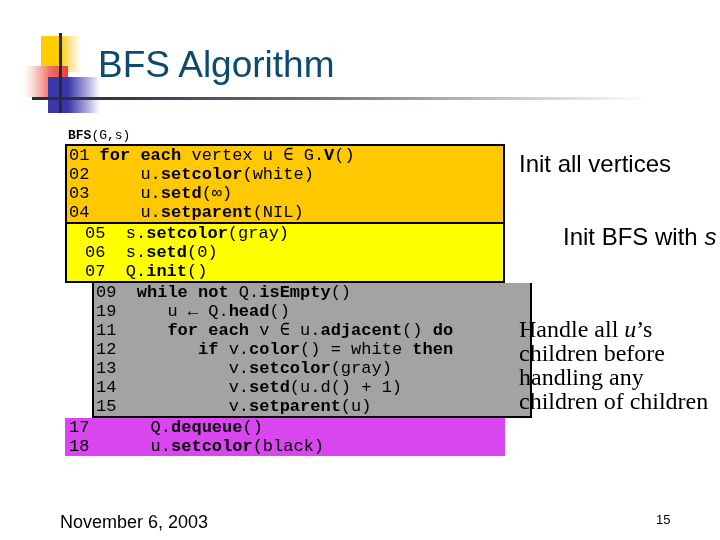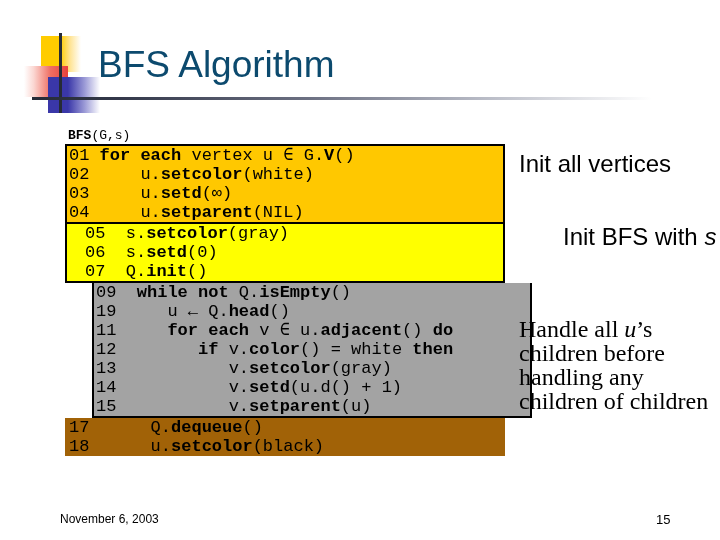--- a/index.html
+++ b/index.html
@@ -92,21 +92,21 @@
 
   .code-block {
     border: 2px solid #000000;
     box-sizing: border-box;
     width: 440px;
     padding: 0;
   }
   .code-block.orange { background: #ffc800; }
   .code-block.yellow { background: #ffff00; border-top: none; padding-left: 16px; }
   .code-block.green  { background: #a3a3a3; border-top: none; margin-left: 27px; }
-  .code-block.plain  { background: #a16207; border: none; }
+  .code-block.plain  { background: #d946ef; border: none; }
 
   .code-line {
     font-family: "Liberation Mono", monospace;
     font-size: 17px;
     line-height: 19px;
     height: 19px;
     color: #000000;
     white-space: pre;
     padding-left: 2px;
   }
@@ -124,21 +124,21 @@
   .annotation .it { font-style: italic; }
   #anno-0 { left: 519px; top: 152px; width: 186px; }
   #anno-1 { left: 519px; top: 225px; width: 186px; margin-left: 44px; }
   #anno-2 { left: 519px; top: 317px; width: 190px; font-family: Liberation Serif, serif; }
 
   
   #footer-date {
     position: absolute;
     left: 60px;
     top: 512px;
-    font-size: 12px;
+    font-size: 18px;
     color: #000000;
   }
   #footer-page {
     position: absolute;
     left: 656px;
     top: 512px;
     font-size: 13px;
     color: #000000;
   }
 </style>

